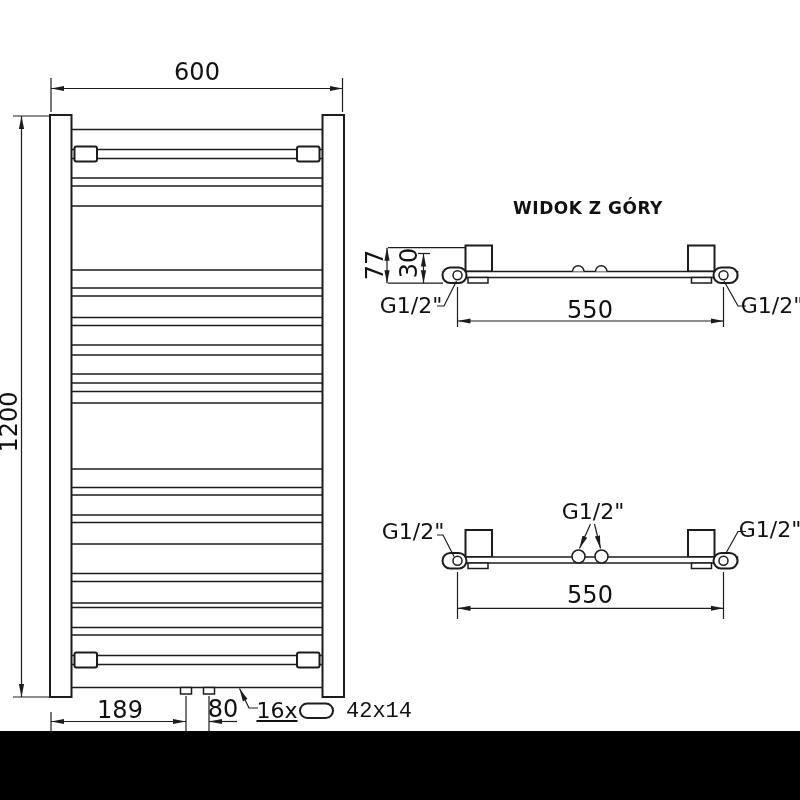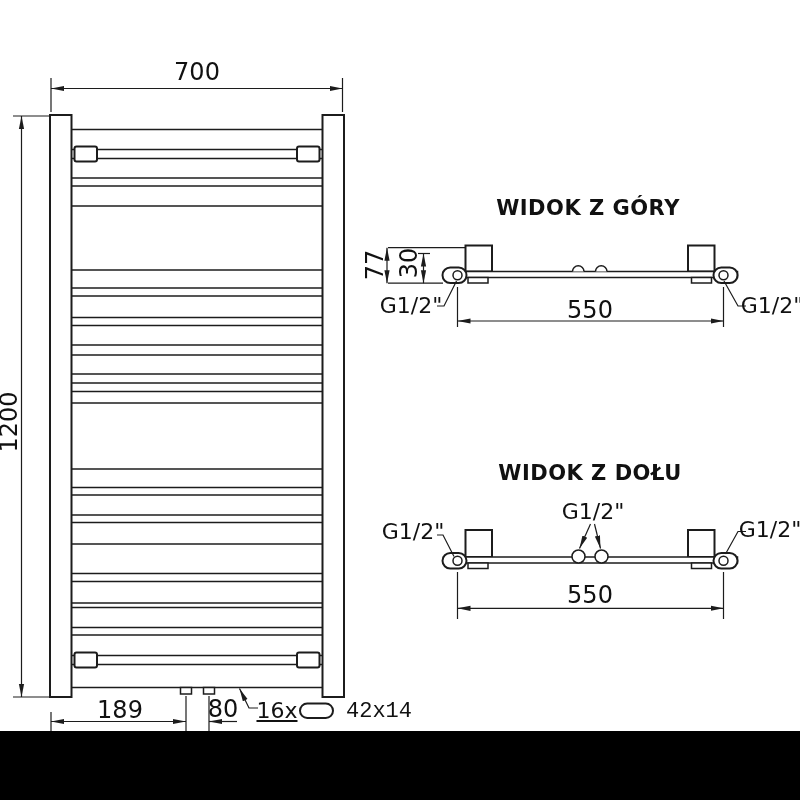--- a/index.html
+++ b/index.html
@@ -2,21 +2,21 @@
 <html><head>
 <meta charset="utf-8">
 <style>
   html,body{margin:0;padding:0;background:#fff;}
   #canvas{position:relative;width:800px;height:800px;background:#ffffff;overflow:hidden;
           font-family:"DejaVu Sans","Liberation Sans",sans-serif;color:#111;}
   #drawing-svg{position:absolute;left:0;top:0;}
   .txt{position:absolute;text-align:center;white-space:nowrap;color:#111;}
   .dimnum{font-size:24px;line-height:26px;}
   .lblsm{font-size:22px;line-height:24px;}
-  .vtitle{font-size:21px;font-weight:700;line-height:24px;letter-spacing:0.5px;}
+  .vtitle{font-size:17px;font-weight:700;line-height:24px;letter-spacing:0.5px;}
   .rot{transform:rotate(-90deg);}
 </style>
 </head>
 <body>
 
 <div id="canvas">
 
   <svg id="drawing-svg" width="800" height="800" viewBox="0 0 800 800">
     <defs>
       <marker id="arr" markerUnits="userSpaceOnUse" markerWidth="14" markerHeight="8" refX="13" refY="3.5" orient="auto-start-reverse">
@@ -149,21 +149,21 @@
       <polyline points="437,535 443,535 454,556.5"></polyline>
       <polyline points="746,531.5 738,531.5 725.5,554"></polyline>
       <line x1="457.5" y1="572" x2="457.5" y2="619"></line>
       <line x1="723.5" y1="572" x2="723.5" y2="619"></line>
       <line x1="457.5" y1="608.3" x2="723.5" y2="608.3" marker-start="url(#arr)" marker-end="url(#arr)"></line>
     </g>
 
     <rect x="0" y="731" width="800" height="69" fill="#000"></rect>
   </svg>
 
-  <div class="txt dimnum" style="left:165px;top:59px;width:64px;">700</div>
+  <div class="txt dimnum" style="left:165px;top:59px;width:64px;">600</div>
 
   <div class="txt dimnum rot" style="left:-27px;top:408px;width:72px;height:28px;line-height:28px;">1200</div>
 
   <div class="txt dimnum" style="left:90px;top:697px;width:60px;">189</div>
 
   <div class="txt dimnum" style="left:203px;top:696px;width:40px;">80</div>
 
   <div class="txt lblsm" style="left:255px;top:699px;width:44px;text-decoration:underline;">16x</div>
 
   <div class="txt lblsm" style="left:346px;top:700px;width:62px;font-family:Liberation Mono, monospace;">42x14</div>
@@ -173,21 +173,20 @@
   <div class="txt dimnum rot" style="left:345px;top:252px;width:60px;height:26px;">77</div>
 
   <div class="txt dimnum rot" style="left:379px;top:250px;width:60px;height:26px;">30</div>
 
   <div class="txt lblsm" style="left:379px;top:294px;width:64px;">G1/2"</div>
 
   <div class="txt dimnum" style="left:558px;top:297px;width:64px;">550</div>
 
   <div class="txt lblsm" style="left:740px;top:294px;width:64px;">G1/2"</div>
 
-  <div class="txt vtitle" style="left:490px;top:461px;width:200px;">WIDOK Z DOŁU</div>
 
   <div class="txt lblsm" style="left:561px;top:500px;width:64px;">G1/2"</div>
 
   <div class="txt lblsm" style="left:381px;top:520px;width:64px;">G1/2"</div>
 
   <div class="txt lblsm" style="left:738px;top:518px;width:64px;">G1/2"</div>
 
   <div class="txt dimnum" style="left:558px;top:582px;width:64px;">550</div>
 
 </div>

